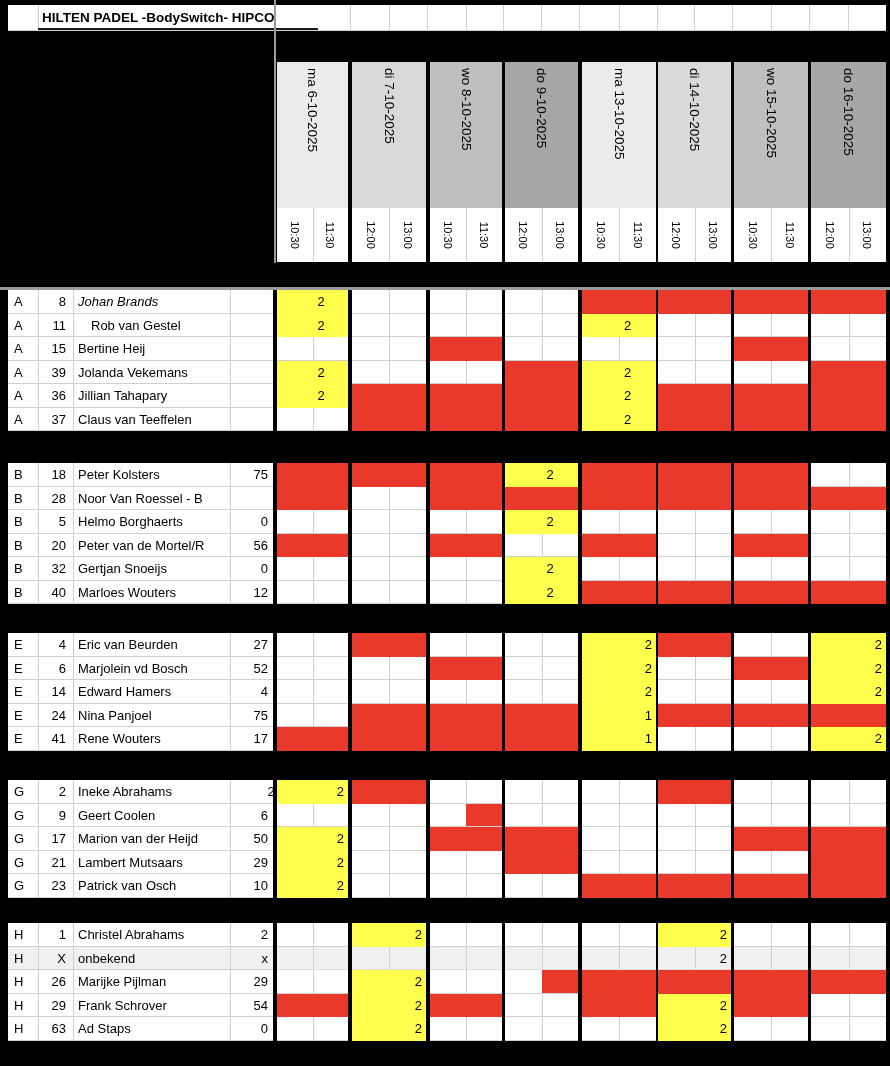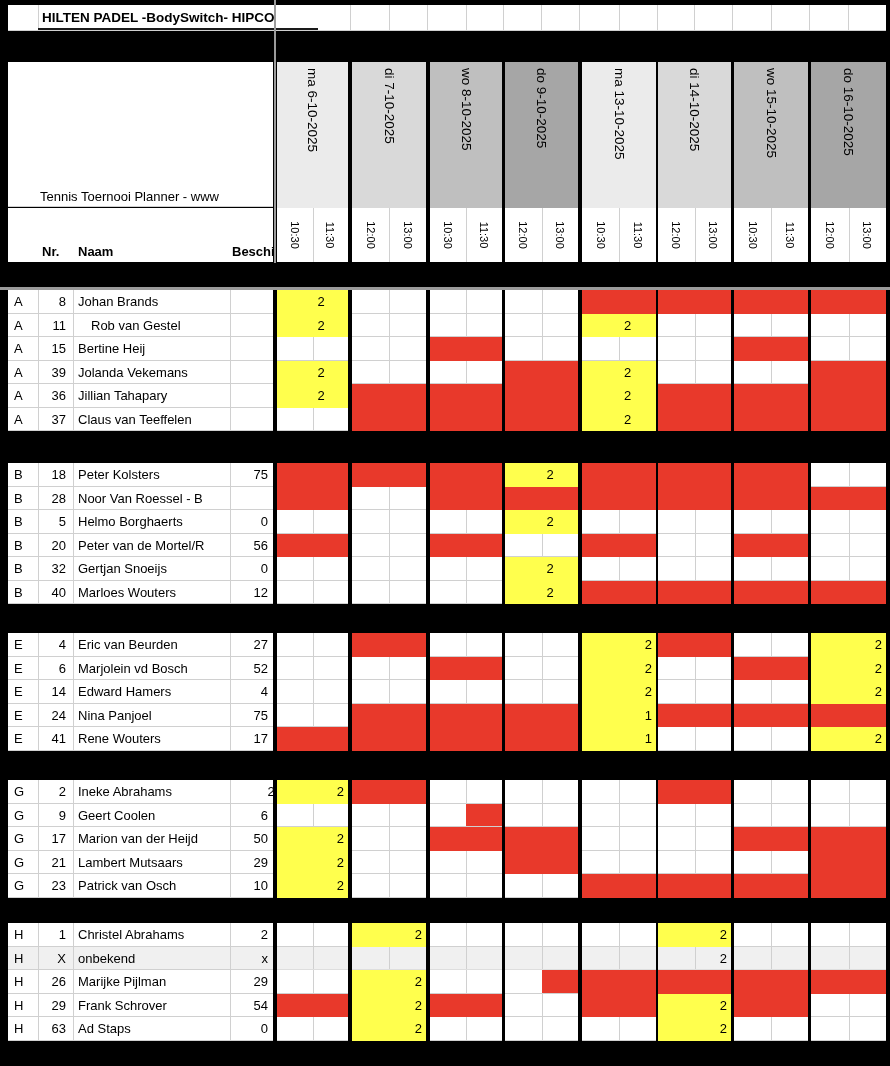--- a/index.html
+++ b/index.html
@@ -35,28 +35,20 @@
   .digit{position:absolute;top:0;font-size:13px;}
   .freeze{background:#9b9b9b;}
 </style>
 </head>
 <body>
 
 <div id="stage">
   <div class="row1 abs">
     <span>HILTEN PADEL -BodySwitch- HIPCO</span>
   </div>
-  <div class="hdr-left abs">
-    <span class="planner">Tennis Toernooi Planner - www</span>
-  </div>
-  <div class="cols-left abs">
-    <span class="lbl nr-h">Nr.</span>
-    <span class="lbl naam-h">Naam</span>
-    <span class="lbl beschi-h">Beschi</span>
-  </div>
   <div id="dyn">
       <div style="position: absolute; box-sizing: border-box; left: 38px; top: 5px; width: 1px; height: 25px; background: rgb(208, 208, 208);"></div>
       <div style="position: absolute; box-sizing: border-box; left: 350px; top: 5px; width: 1px; height: 25px; background: rgb(208, 208, 208);"></div>
       <div style="position: absolute; box-sizing: border-box; left: 389px; top: 5px; width: 1px; height: 25px; background: rgb(208, 208, 208);"></div>
       <div style="position: absolute; box-sizing: border-box; left: 427px; top: 5px; width: 1px; height: 25px; background: rgb(208, 208, 208);"></div>
       <div style="position: absolute; box-sizing: border-box; left: 466px; top: 5px; width: 1px; height: 25px; background: rgb(208, 208, 208);"></div>
       <div style="position: absolute; box-sizing: border-box; left: 503px; top: 5px; width: 1px; height: 25px; background: rgb(208, 208, 208);"></div>
       <div style="position: absolute; box-sizing: border-box; left: 541px; top: 5px; width: 1px; height: 25px; background: rgb(208, 208, 208);"></div>
       <div style="position: absolute; box-sizing: border-box; left: 579px; top: 5px; width: 1px; height: 25px; background: rgb(208, 208, 208);"></div>
       <div style="position: absolute; box-sizing: border-box; left: 619px; top: 5px; width: 1px; height: 25px; background: rgb(208, 208, 208);"></div>
@@ -133,21 +125,21 @@
         <span class="vtext" style="left: 75%;">13:00</span>
       </div>
       <div class="freeze" style="position: absolute; box-sizing: border-box; left: 274px; top: 0px; width: 2px; height: 263px;"></div>
       <div class="freeze" style="position: absolute; box-sizing: border-box; left: 0px; top: 287px; width: 890px; height: 3px;"></div>
       <div class="lrow" style="position: absolute; box-sizing: border-box; top: 290px; height: 23.5px;">
         <div class="vl" style="position: absolute; box-sizing: border-box; left: 30px;"></div>
         <div class="vl" style="position: absolute; box-sizing: border-box; left: 65px;"></div>
         <div class="vl" style="position: absolute; box-sizing: border-box; left: 222px;"></div>
         <div class="c" style="position: absolute; box-sizing: border-box; left: 0px; width: 30px; padding-left: 6px; line-height: 23.5px;">A</div>
         <div class="c" style="position: absolute; box-sizing: border-box; left: 30px; width: 35px; text-align: right; padding-right: 7px; line-height: 23.5px;">8</div>
-        <div class="c" style="position: absolute; box-sizing: border-box; left: 65px; width: 157px; padding-left: 5px; line-height: 23.5px;">Johan Brands</div>
+        <div class="c" style="position: absolute; box-sizing: border-box; left: 65px; width: 157px; padding-left: 5px; line-height: 23.5px; font-style: italic;">Johan Brands</div>
         <div class="c" style="position: absolute; box-sizing: border-box; left: 222px; width: 43px; text-align: right; padding-right: 5px; line-height: 23.5px;"></div>
       </div>
       <div class="cell cell-y" style="position: absolute; box-sizing: border-box; left: 277px; top: 290px; width: 71px; height: 23.5px;">
         <span class="digit" style="line-height: 23.5px; left: calc(50% + 5px);">2</span>
       </div>
       <div class="cell cell-w" style="position: absolute; box-sizing: border-box; left: 352px; top: 290px; width: 74px; height: 23.5px;">
         <div class="midline" style="position: absolute; box-sizing: border-box;"></div>
       </div>
       <div class="cell cell-w" style="position: absolute; box-sizing: border-box; left: 430px; top: 290px; width: 72px; height: 23.5px;">
         <div class="midline" style="position: absolute; box-sizing: border-box;"></div>

